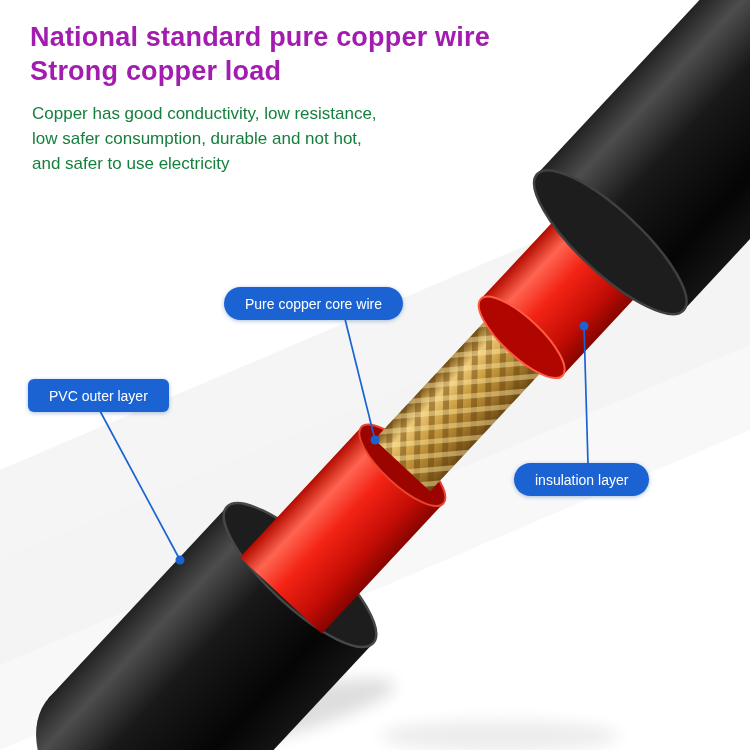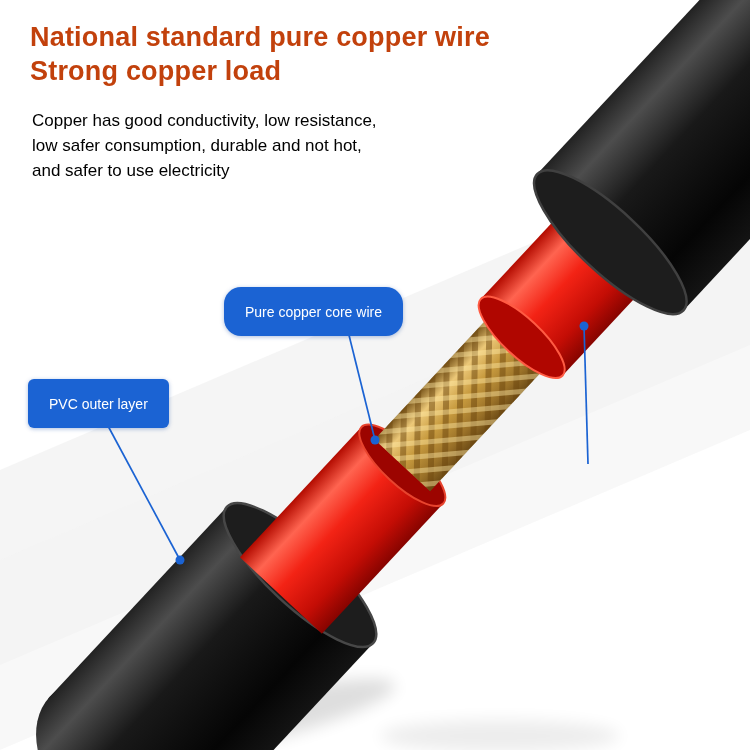--- a/index.html
+++ b/index.html
@@ -20,43 +20,43 @@
     position: absolute;
     left: 30px;
     top: 20px;
     z-index: 2;
   }
   .title {
     margin: 0;
     font-size: 27px;
     line-height: 34px;
     font-weight: 700;
-    color: #c2410c;
+    color: #a21caf;
     letter-spacing: 0.2px;
   }
   .t-line { display: block; }
   .desc {
-    margin: 20px 0 0 2px;
+    margin: 13px 0 0 2px;
     font-size: 17px;
     line-height: 25px;
-    color: #000000;
+    color: #15803d;
   }
   .d-line { display: block; }
   .pill {
     position: absolute;
     z-index: 3;
     height: 33px;
     display: flex;
     align-items: center;
     justify-content: center;
     background: #1b63d3;
     color: #ffffff;
     font-size: 14px;
     border-radius: 17px;
-    padding: 8px 21px;
+    padding: 0 21px;
     white-space: nowrap;
     box-shadow: 0 1px 4px rgba(18, 70, 160, 0.35);
   }
   .pill-copper     { left: 224px; top: 287px; }
   .pill-pvc        { left: 28px;  top: 379px; border-radius: 6px; }
   .pill-insulation { left: 514px; top: 463px; }
 </style>
 </head>
 <body>
 
@@ -142,14 +142,15 @@
     </h1>
     <p class="desc">
       <span class="d-line">Copper has good conductivity, low resistance,</span>
       <span class="d-line">low safer consumption, durable and not hot,</span>
       <span class="d-line">and safer to use electricity</span>
     </p>
   </header>
 
   <div class="pill pill-copper">Pure copper core wire</div>
   <div class="pill pill-pvc">PVC outer layer</div>
+  <div class="pill pill-insulation">insulation layer</div>
 
 </div>
 
 </body></html>

